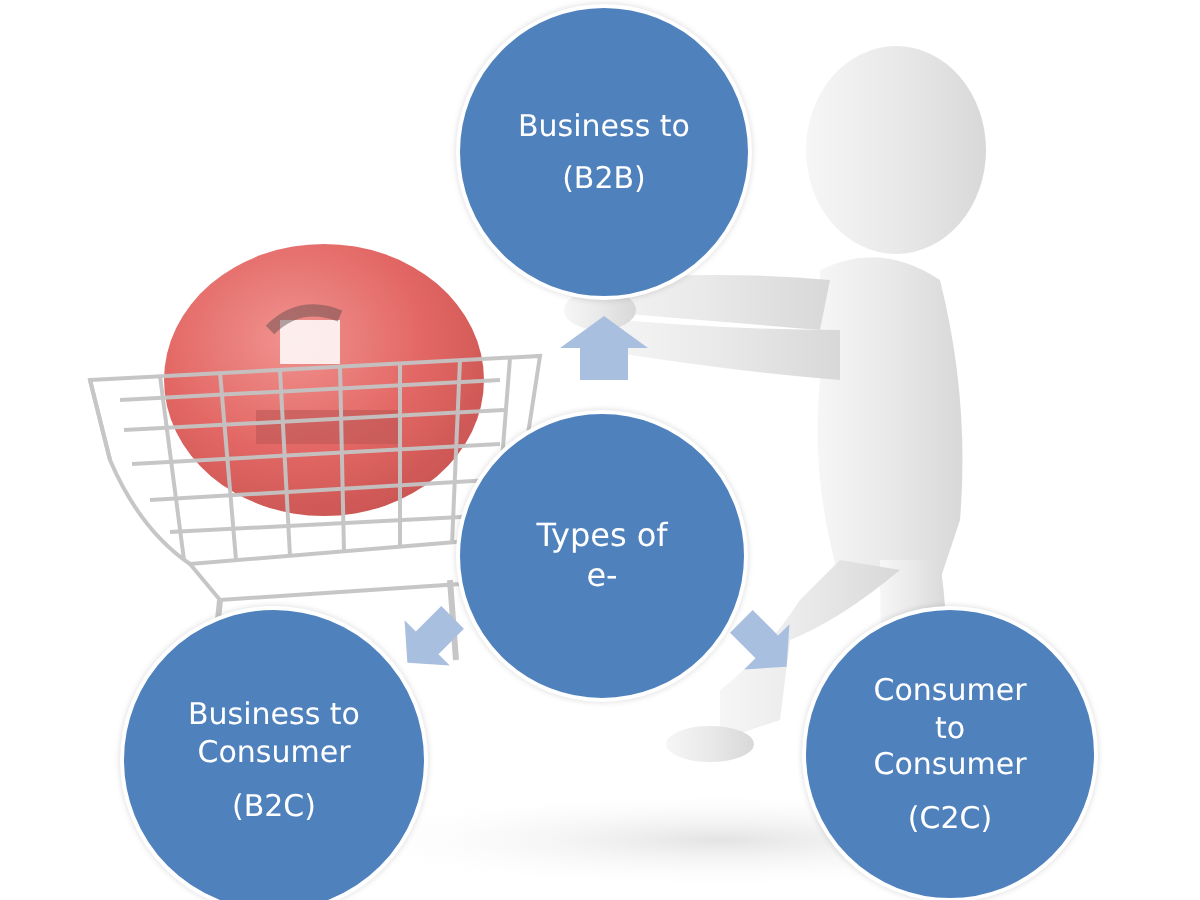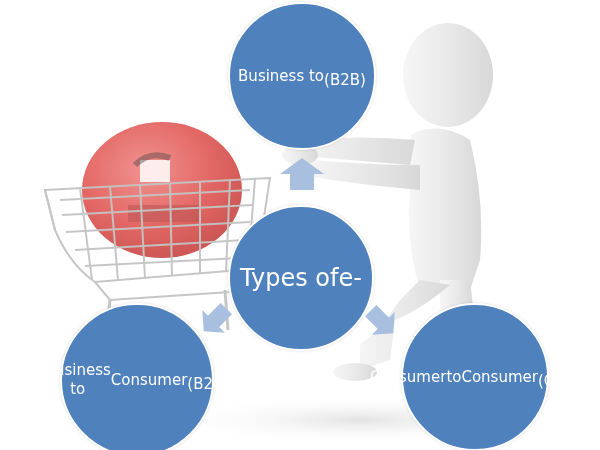--- a/index.html
+++ b/index.html
@@ -8,21 +8,21 @@
       background: #ffffff;
       font-family: "DejaVu Sans", sans-serif;
     }
     .bg-layer { position: absolute; inset: 0; }
     .circle {
       position: absolute; border-radius: 50%;
       background: #4f81bd;
       border: 2px solid #ffffff;
       box-shadow: 0 0 3px rgba(0,0,0,0.15);
       color: #ffffff;
-      display: flex; flex-direction: row; align-items: center; justify-content: center;
+      display: flex; flex-direction: column; align-items: center; justify-content: center;
       text-align: center;
       box-sizing: border-box;
     }
     .circle .line { display: block; line-height: 1.25; }
     .circle .abbr { display: block; margin-top: 8px; }
     .arrow { position: absolute; }
   </style>
 </head>
 <body>
 
@@ -105,21 +105,21 @@
   <g transform="rotate(135 20 20)">
     <path d="M20 4 L36 18 L28 18 L28 36 L12 36 L12 18 L4 18 Z" fill="#a9bfe0"></path>
   </g>
 </svg>
 
 <div class="circle" style="left:228px;top:2px;width:148px;height:148px;font-size:15px;">
   <span class="line">Business to</span>
   <span class="abbr">(B2B)</span>
 </div>
 
-<div class="circle" style="left:228px;top:205px;width:146px;height:146px;font-size:24px;">
+<div class="circle" style="left:228px;top:205px;width:146px;height:146px;font-size:16px;">
   <span class="line">Types of</span>
   <span class="line">e-</span>
 </div>
 
 <div class="circle" style="left:60px;top:303px;width:154px;height:154px;font-size:15px;">
   <span class="line">Business to</span>
   <span class="line">Consumer</span>
   <span class="abbr">(B2C)</span>
 </div>
 

